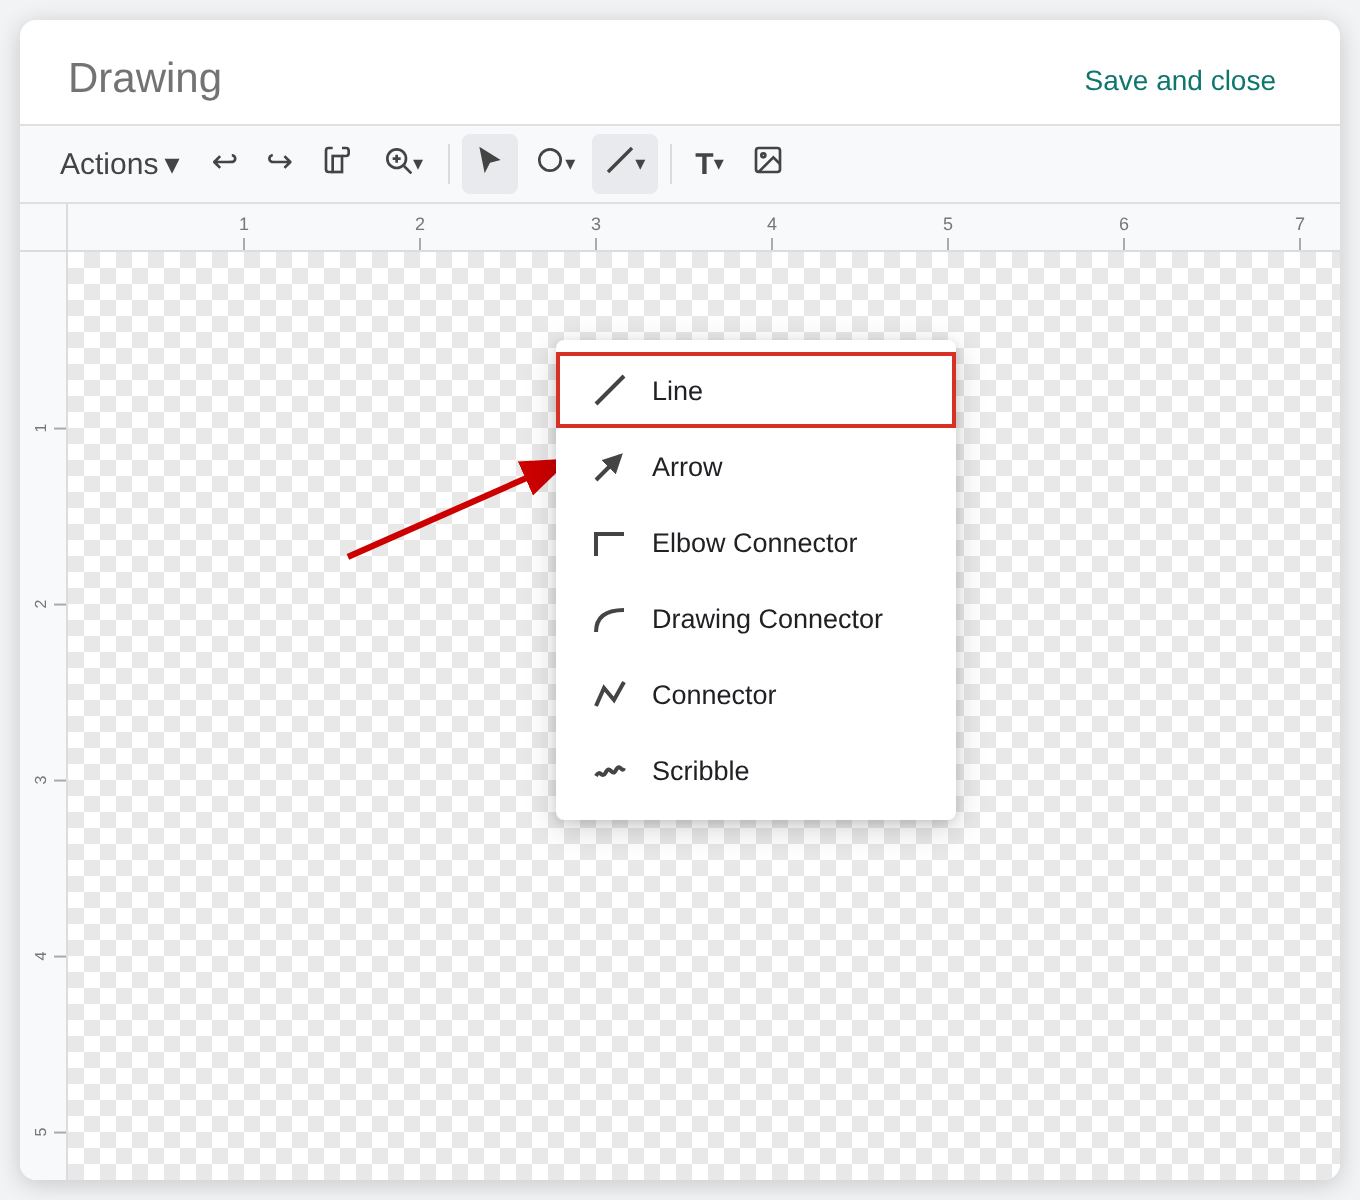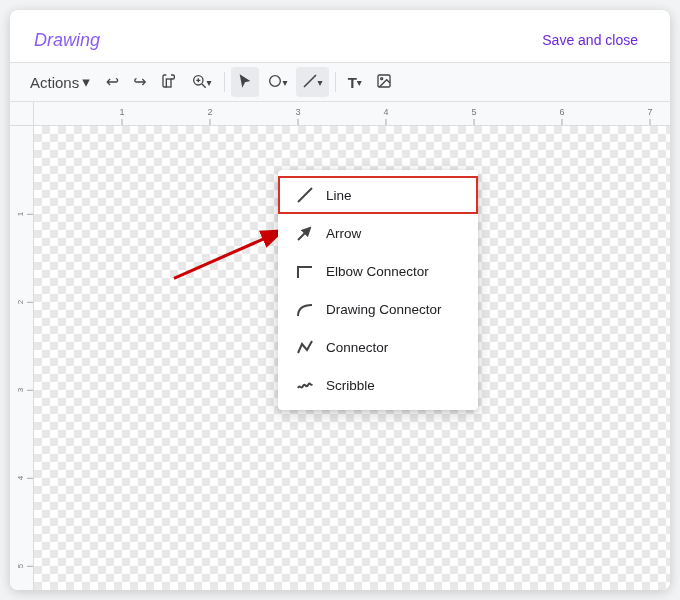--- a/index.html
+++ b/index.html
@@ -24,28 +24,27 @@
       overflow: hidden;
     }
     .title-bar {
       display: flex;
       align-items: center;
       justify-content: space-between;
       padding: 18px 24px 10px 24px;
       flex-shrink: 0;
     }
     .title {
-      font-size: 18px;
+      font-size: 21px;
       font-weight: 400;
-      color: #8b5cf6;
-      font-style: italic;
+      color: #737373;
     }
     .save-close-btn {
       font-size: 14px;
-      color: #6d28d9;
+      color: #0f766e;
       font-weight: 500;
       cursor: pointer;
       background: none;
       border: none;
       padding: 4px 8px;
       border-radius: 4px;
     }
     .toolbar {
       display: flex;
       align-items: center;

